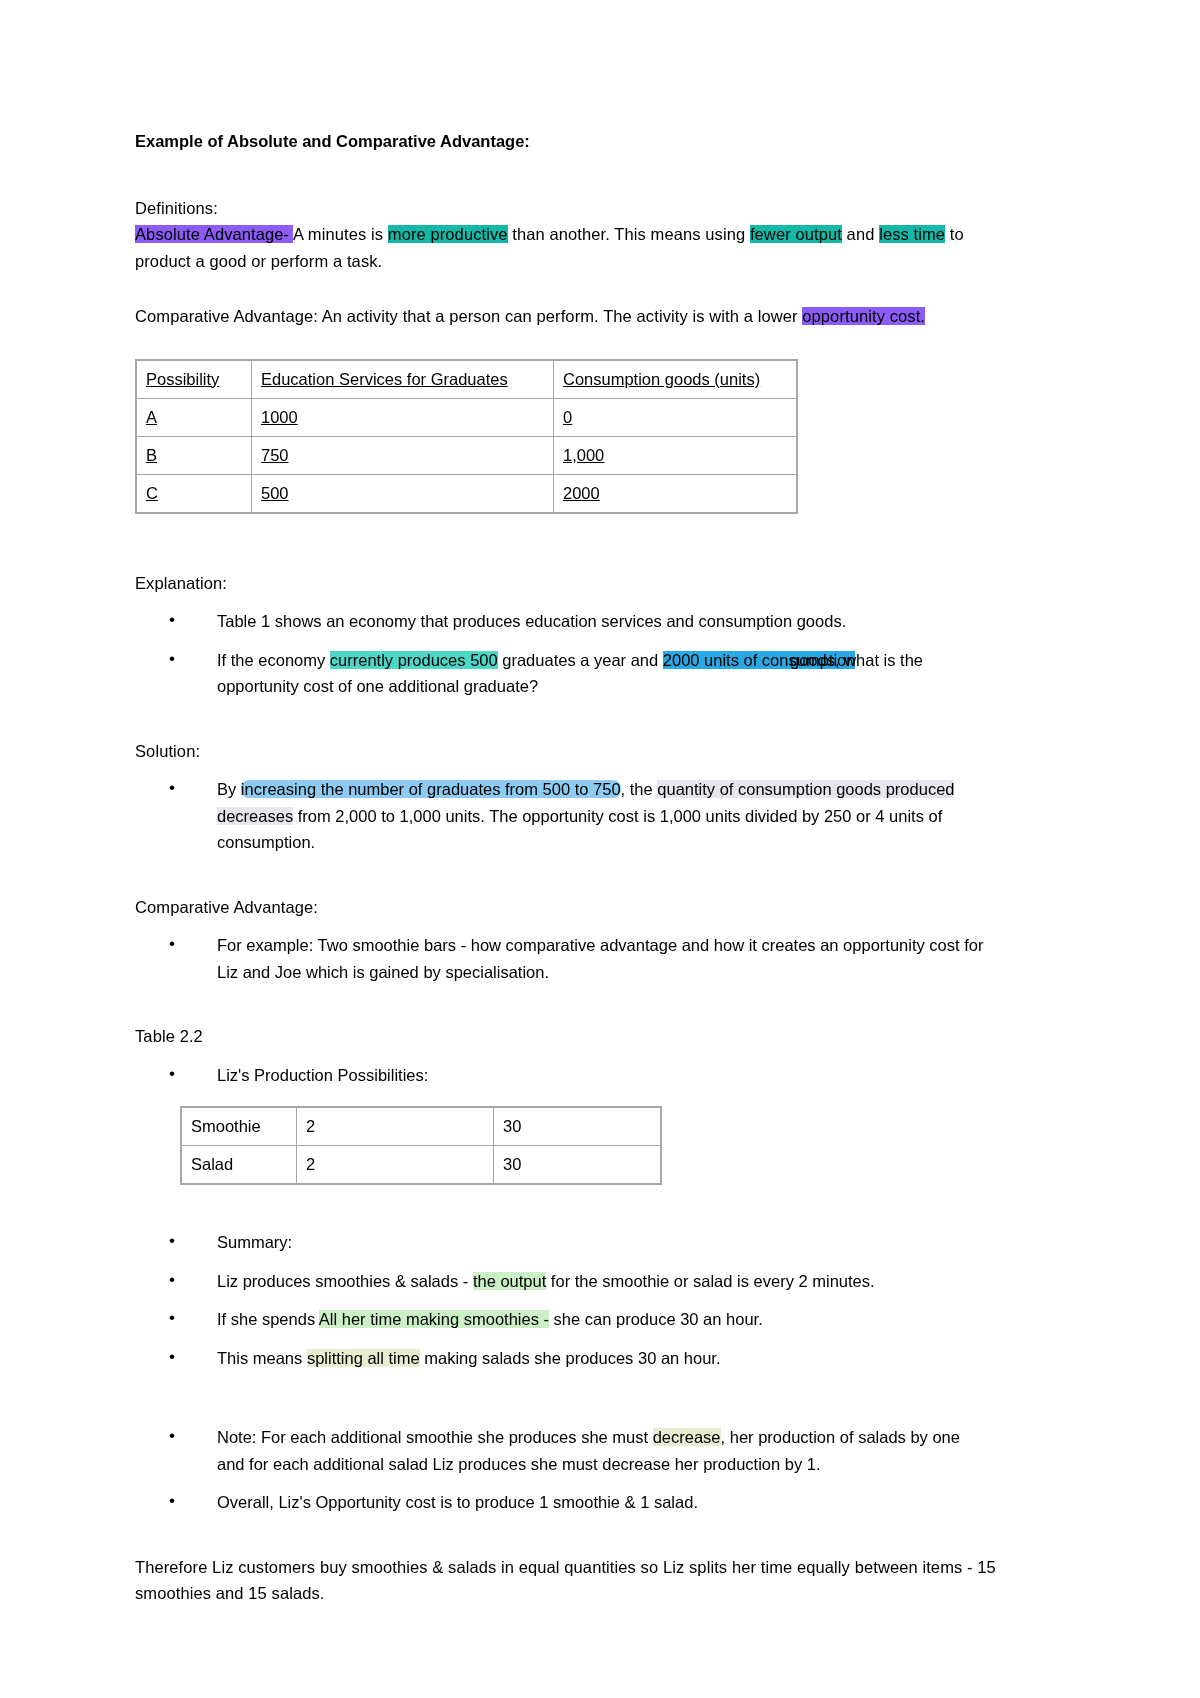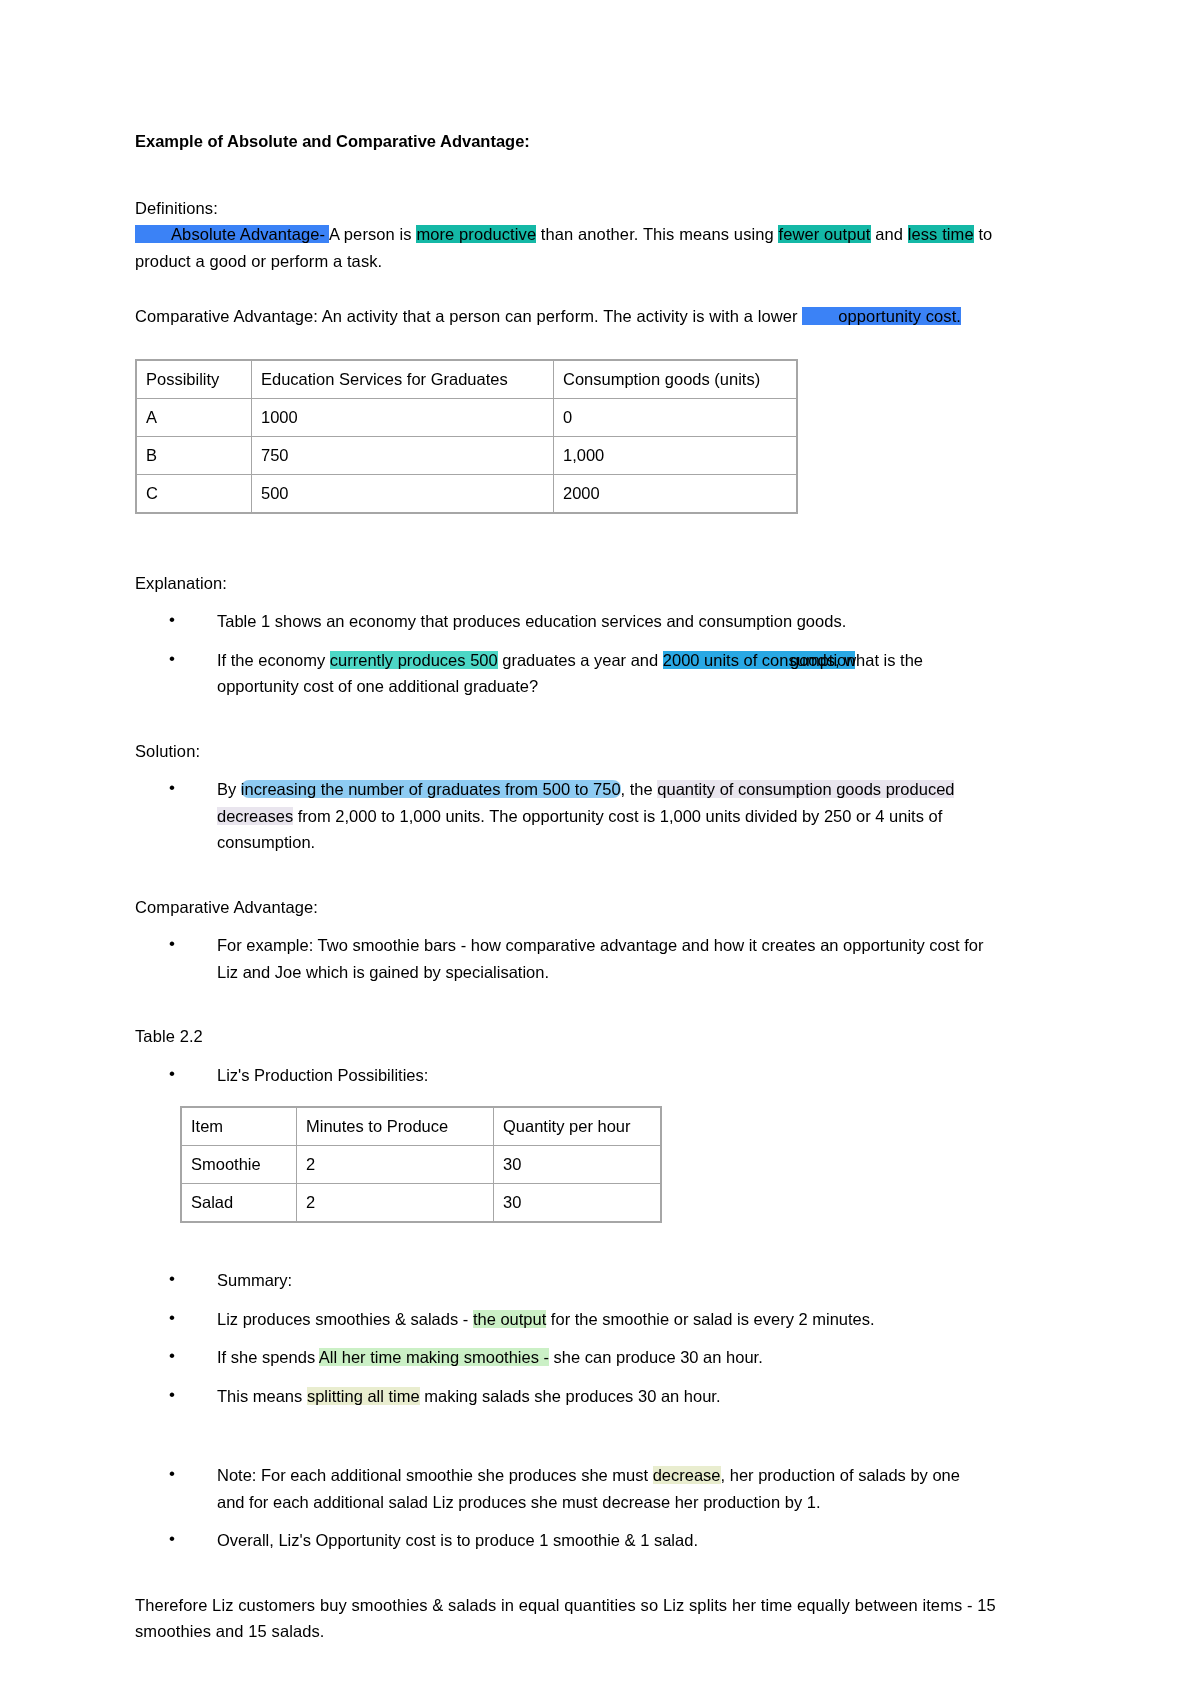--- a/index.html
+++ b/index.html
@@ -31,21 +31,21 @@
   .title {
     font-weight: bold;
     font-size: 16.5px;
     line-height: 26.5px;
   }
   .gap-xl { height: 40px; }
   .gap-lg { height: 29px; }
   .gap-md { height: 26px; }
 
   
-  .hl-pink     { background: #3b82f6; padding-left: 36px; }
+  .hl-pink     { background: #8b5cf6; }
   .hl-cyan     { background: #14b8a6; }
   .hl-teal     { background: #4dd7c6; text-align: center; }
   .hl-blue     { background: #29a8e4; }
   .hl-ltblue   { background: #8ecbf2; border-radius: 8px; }
   .hl-lav      { background: #e9e5ee; }
   .hl-green    { background: #cbf0c6; }
   .hl-yellow   { background: #e9edcf; }
 
   
   ul.bl {
@@ -79,21 +79,21 @@
     background: #ffffff;
   }
   table.doc td {
     border: 1px solid #a6a6a6;
     font-size: 16.5px;
     line-height: 22px;
     padding: 7px 9px 8px 9px;
     vertical-align: top;
     color: #000;
   }
-  table.t1 { margin-left: 0px; }
+  table.t1 { margin-left: 0px; text-decoration: underline; }
   table.t1 td.c0 { width: 96px; }
   table.t1 td.c1 { width: 283px; }
   table.t1 td.c2 { width: 224px; }
 
   table.t2 { margin-left: 45px; }
   table.t2 td.c0 { width: 96px; }
   table.t2 td.c1 { width: 178px; }
   table.t2 td.c2 { width: 148px; }
 </style>
 </head>
@@ -101,21 +101,21 @@
 
 <div class="page">
 
   <div class="title">Example of Absolute and Comparative Advantage:</div>
 
   <div class="gap-xl"></div>
 
   <div class="line">Definitions:</div>
 
   <div class="line">
-    <span class="hl-pink">Absolute Advantage- </span><span> A person is </span><span class="hl-cyan">more productive</span><span> than another. This means using </span><span class="hl-cyan">fewer output</span><span> and </span><span class="hl-cyan">less time</span><span> to product a good or perform a task.</span>
+    <span class="hl-pink">Absolute Advantage- </span><span> A minutes is </span><span class="hl-cyan">more productive</span><span> than another. This means using </span><span class="hl-cyan">fewer output</span><span> and </span><span class="hl-cyan">less time</span><span> to product a good or perform a task.</span>
   </div>
 
   <div class="gap-lg"></div>
 
   <div class="line">
     <span>Comparative Advantage: An activity that a person can perform. The activity is with a lower </span><span class="hl-pink">opportunity cost.</span>
   </div>
 
   <div class="gap-lg"></div>
 
@@ -185,25 +185,20 @@
     <li>
       <span>Liz's Production Possibilities:</span>
     </li>
   </ul>
 
   <div style="height:6px"></div>
 
   <table class="doc t2">
     <tbody>
       <tr>
-        <td class="c0">Item</td>
-        <td class="c1">Minutes to Produce</td>
-        <td class="c2">Quantity per hour</td>
-      </tr>
-      <tr>
         <td class="c0">Smoothie</td>
         <td class="c1">2</td>
         <td class="c2">30</td>
       </tr>
       <tr>
         <td class="c0">Salad</td>
         <td class="c1">2</td>
         <td class="c2">30</td>
       </tr>
     </tbody>

